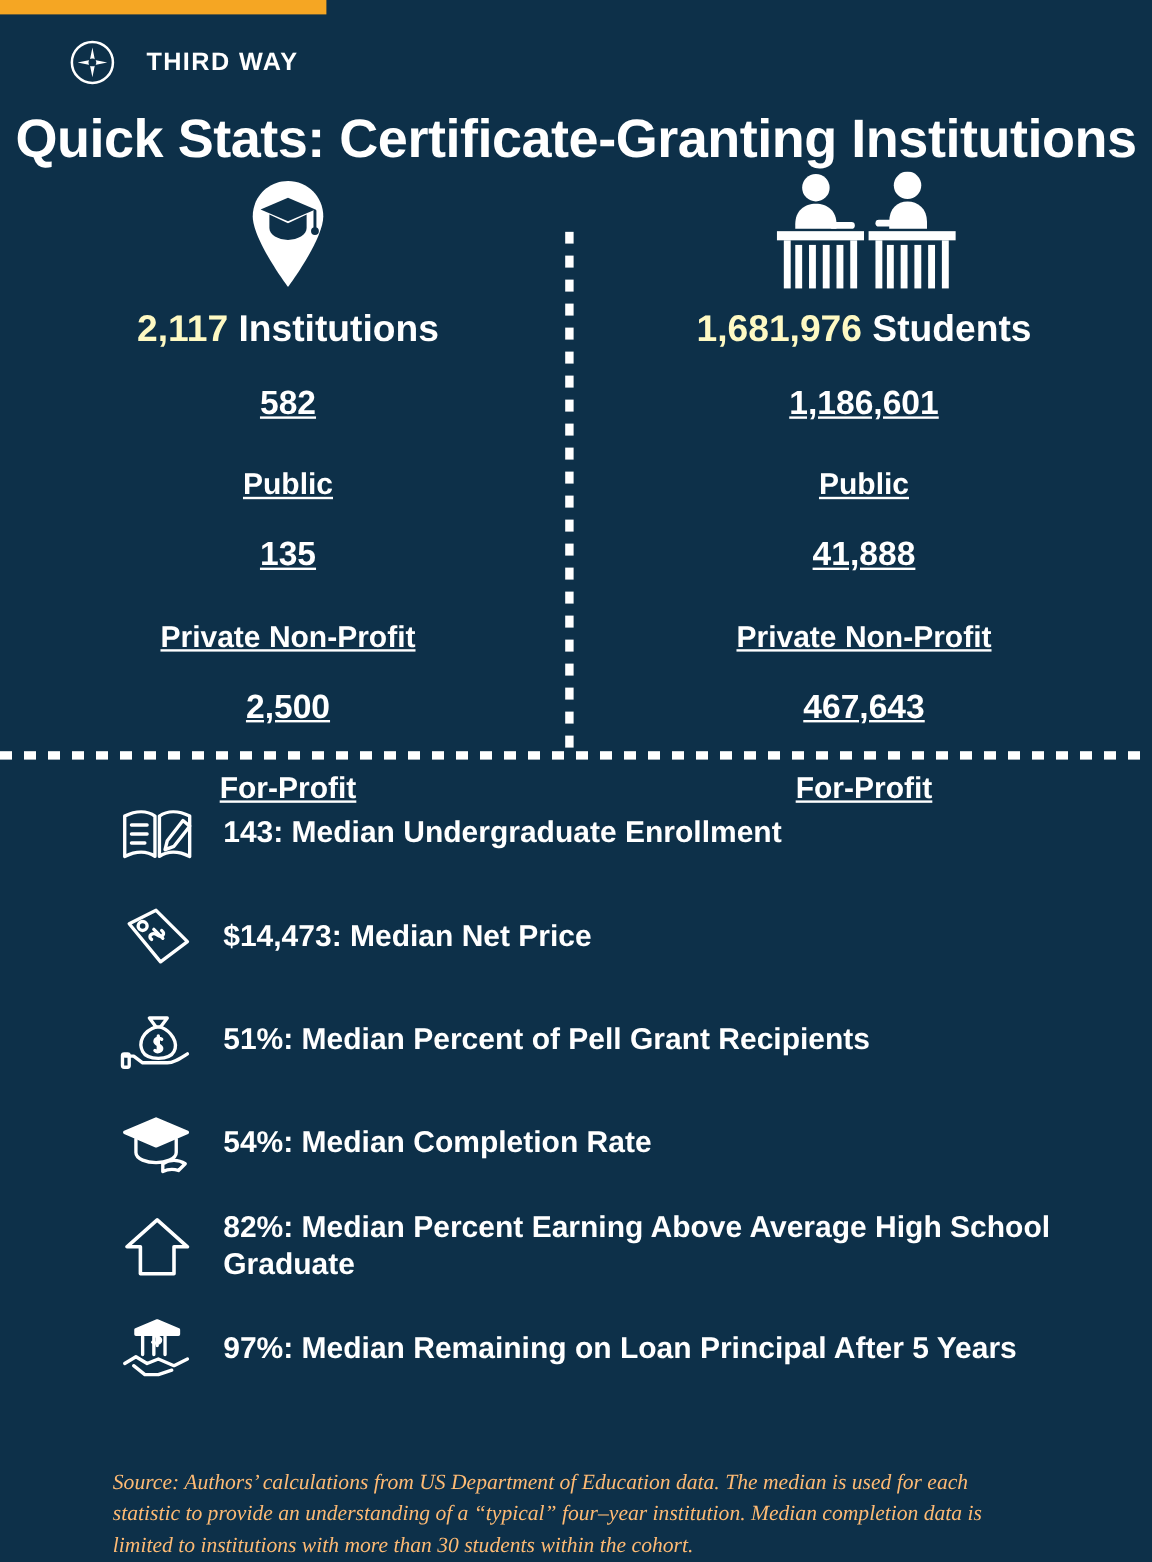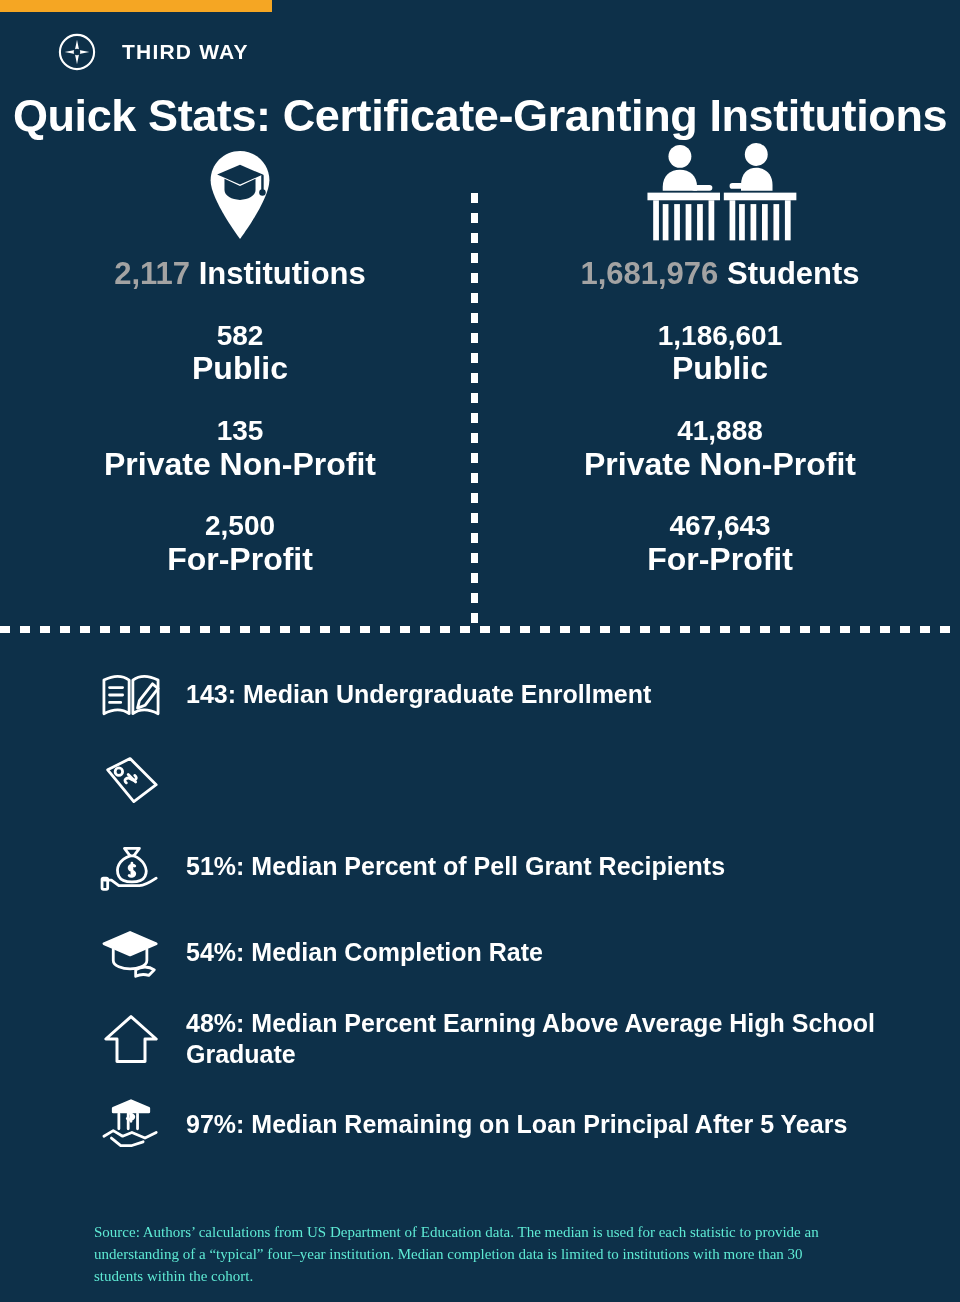--- a/index.html
+++ b/index.html
@@ -79,35 +79,37 @@
     align-items: center;
     justify-content: center;
   }
   .col-head {
     margin-top: 6px;
     font-size: 31px;
     font-weight: bold;
     color: #ffffff;
   }
   .col-head .hl {
-    color: #a3a3a3;
+    color: #fef9c3;
   }
   .stat {
     margin-top: 28px;
     line-height: 1.12;
+    text-decoration: underline;
   }
   .stat .num {
     display: block;
     font-size: 28px;
     font-weight: bold;
   }
   .stat .lbl {
     display: block;
-    font-size: 32px;
-    font-weight: bold;
+    font-size: 25px;
+    font-weight: bold;
+    margin-top: 39px;
   }
   
   .v-divider {
     position: absolute;
     top: 193px;
     left: 471px;
     width: 7px;
     height: 432px;
     background-image: linear-gradient(to bottom, #ffffff 50%, rgba(255,255,255,0) 0%);
     background-size: 7px 20px;
@@ -152,23 +154,24 @@
     padding-left: 16px;
     max-width: 700px;
   }
   
   .source {
     position: absolute;
     top: 1222px;
     left: 94px;
     width: 760px;
     font-family: "Liberation Serif", serif;
-    font-size: 15px;
+    font-size: 18px;
     line-height: 1.45;
-    color: #5eead4;
+    color: #fdba74;
+    font-style: italic;
   }
 </style>
 </head>
 <body>
 
 <div class="page">
 
   <div class="top-bar"></div>
 
   <div class="brand">
@@ -289,20 +292,21 @@
       <span class="metric-icon">
         <svg viewBox="0 0 70 60" width="66" height="56">
           <g fill="none" stroke="#ffffff" stroke-width="3" stroke-linejoin="round" stroke-linecap="round">
             <path d="M10 18 L34 6 L62 34 L38 52 Z"></path>
             <circle cx="22" cy="20" r="4"></circle>
             <path d="M30 32 C26 29 31 25 35 28 C39 31 43 27 39 24"></path>
             <path d="M32 23 L40 31"></path>
           </g>
         </svg>
       </span>
+      <span class="metric-text">$14,473: Median Net Price</span>
     </div>
 
     <div class="metric">
       <span class="metric-icon">
         <svg viewBox="0 0 70 60" width="66" height="56">
           <g fill="none" stroke="#ffffff" stroke-width="3" stroke-linejoin="round" stroke-linecap="round">
             <path d="M28 10 L44 10 L38 18 L34 18 Z"></path>
             <path d="M34 18 C22 22 18 32 22 40 C26 48 46 48 50 40 C54 32 48 22 38 18"></path>
             <path d="M36 26 L36 40 M39 29 C37 27 33 28 33 31 C33 34 39 34 39 37 C39 40 35 41 33 39"></path>
             <path d="M6 44 L14 44 L22 50 L44 50 C50 50 56 46 62 42"></path>
@@ -325,21 +329,21 @@
       </span>
       <span class="metric-text">54%: Median Completion Rate</span>
     </div>
 
     <div class="metric">
       <span class="metric-icon">
         <svg viewBox="0 0 70 60" width="66" height="56">
           <path d="M35 6 L62 30 L50 30 L50 54 L20 54 L20 30 L8 30 Z" fill="none" stroke="#ffffff" stroke-width="3.2" stroke-linejoin="round"></path>
         </svg>
       </span>
-      <span class="metric-text">48%: Median Percent Earning Above Average High School Graduate</span>
+      <span class="metric-text">82%: Median Percent Earning Above Average High School Graduate</span>
     </div>
 
     <div class="metric">
       <span class="metric-icon">
         <svg viewBox="0 0 70 60" width="66" height="56">
           <g fill="none" stroke="#ffffff" stroke-width="3" stroke-linejoin="round" stroke-linecap="round">
             <path d="M16 12 L35 4 L54 12 L54 16 L16 16 Z" fill="#ffffff"></path>
             <path d="M22 18 L22 34 M32 18 L32 34 M42 18 L42 34"></path>
             <path d="M35 10 L35 26 M38 13 C36 11 31 12 31 15 C31 18 38 18 38 21 C38 24 34 25 31 23"></path>
             <path d="M6 42 L16 36 L26 42 L36 38 L50 44 L62 38"></path>

